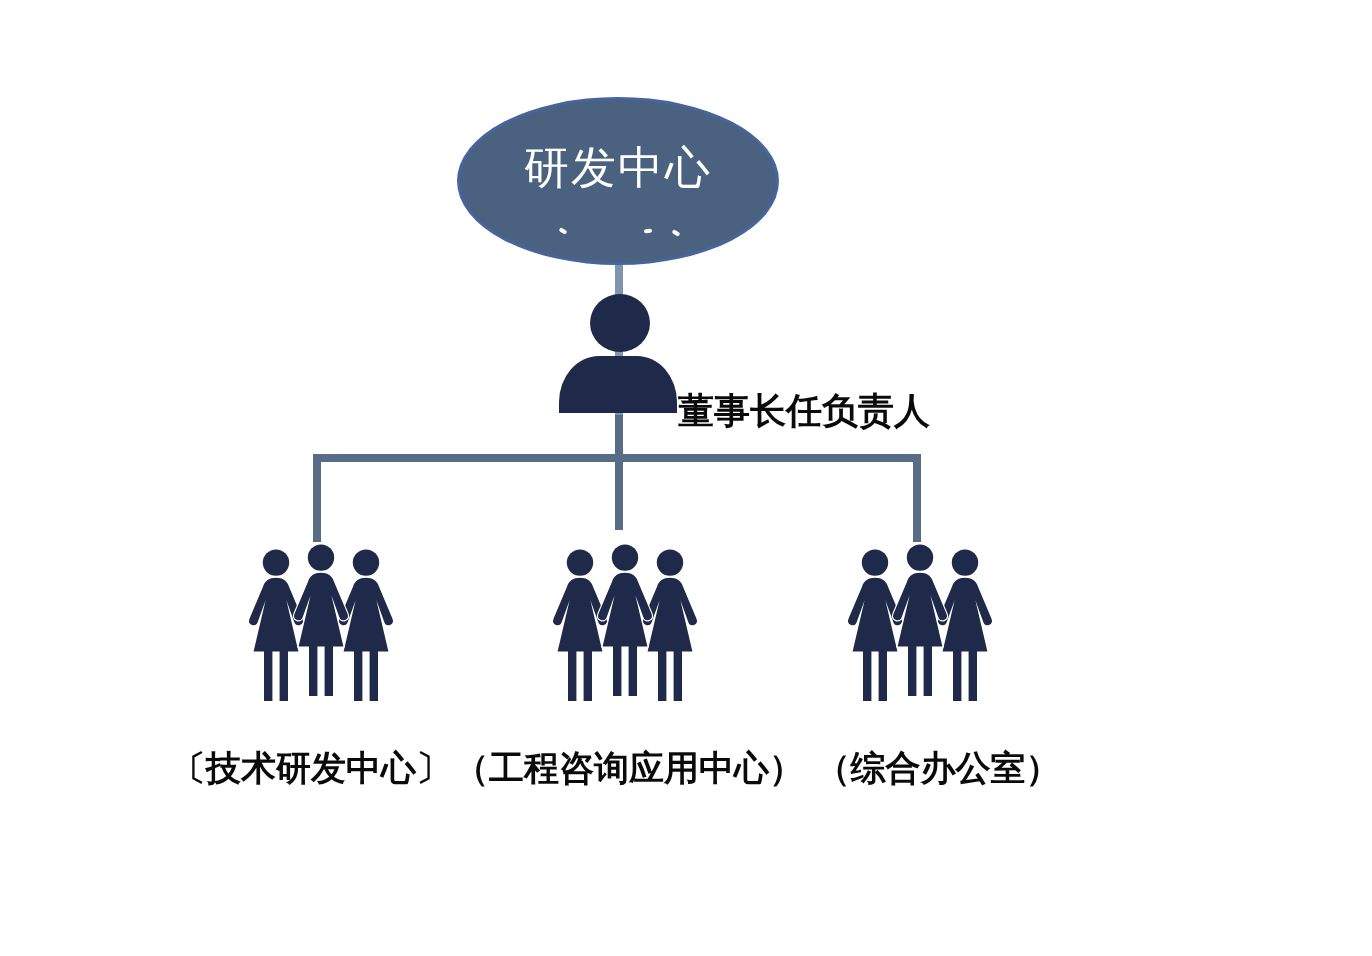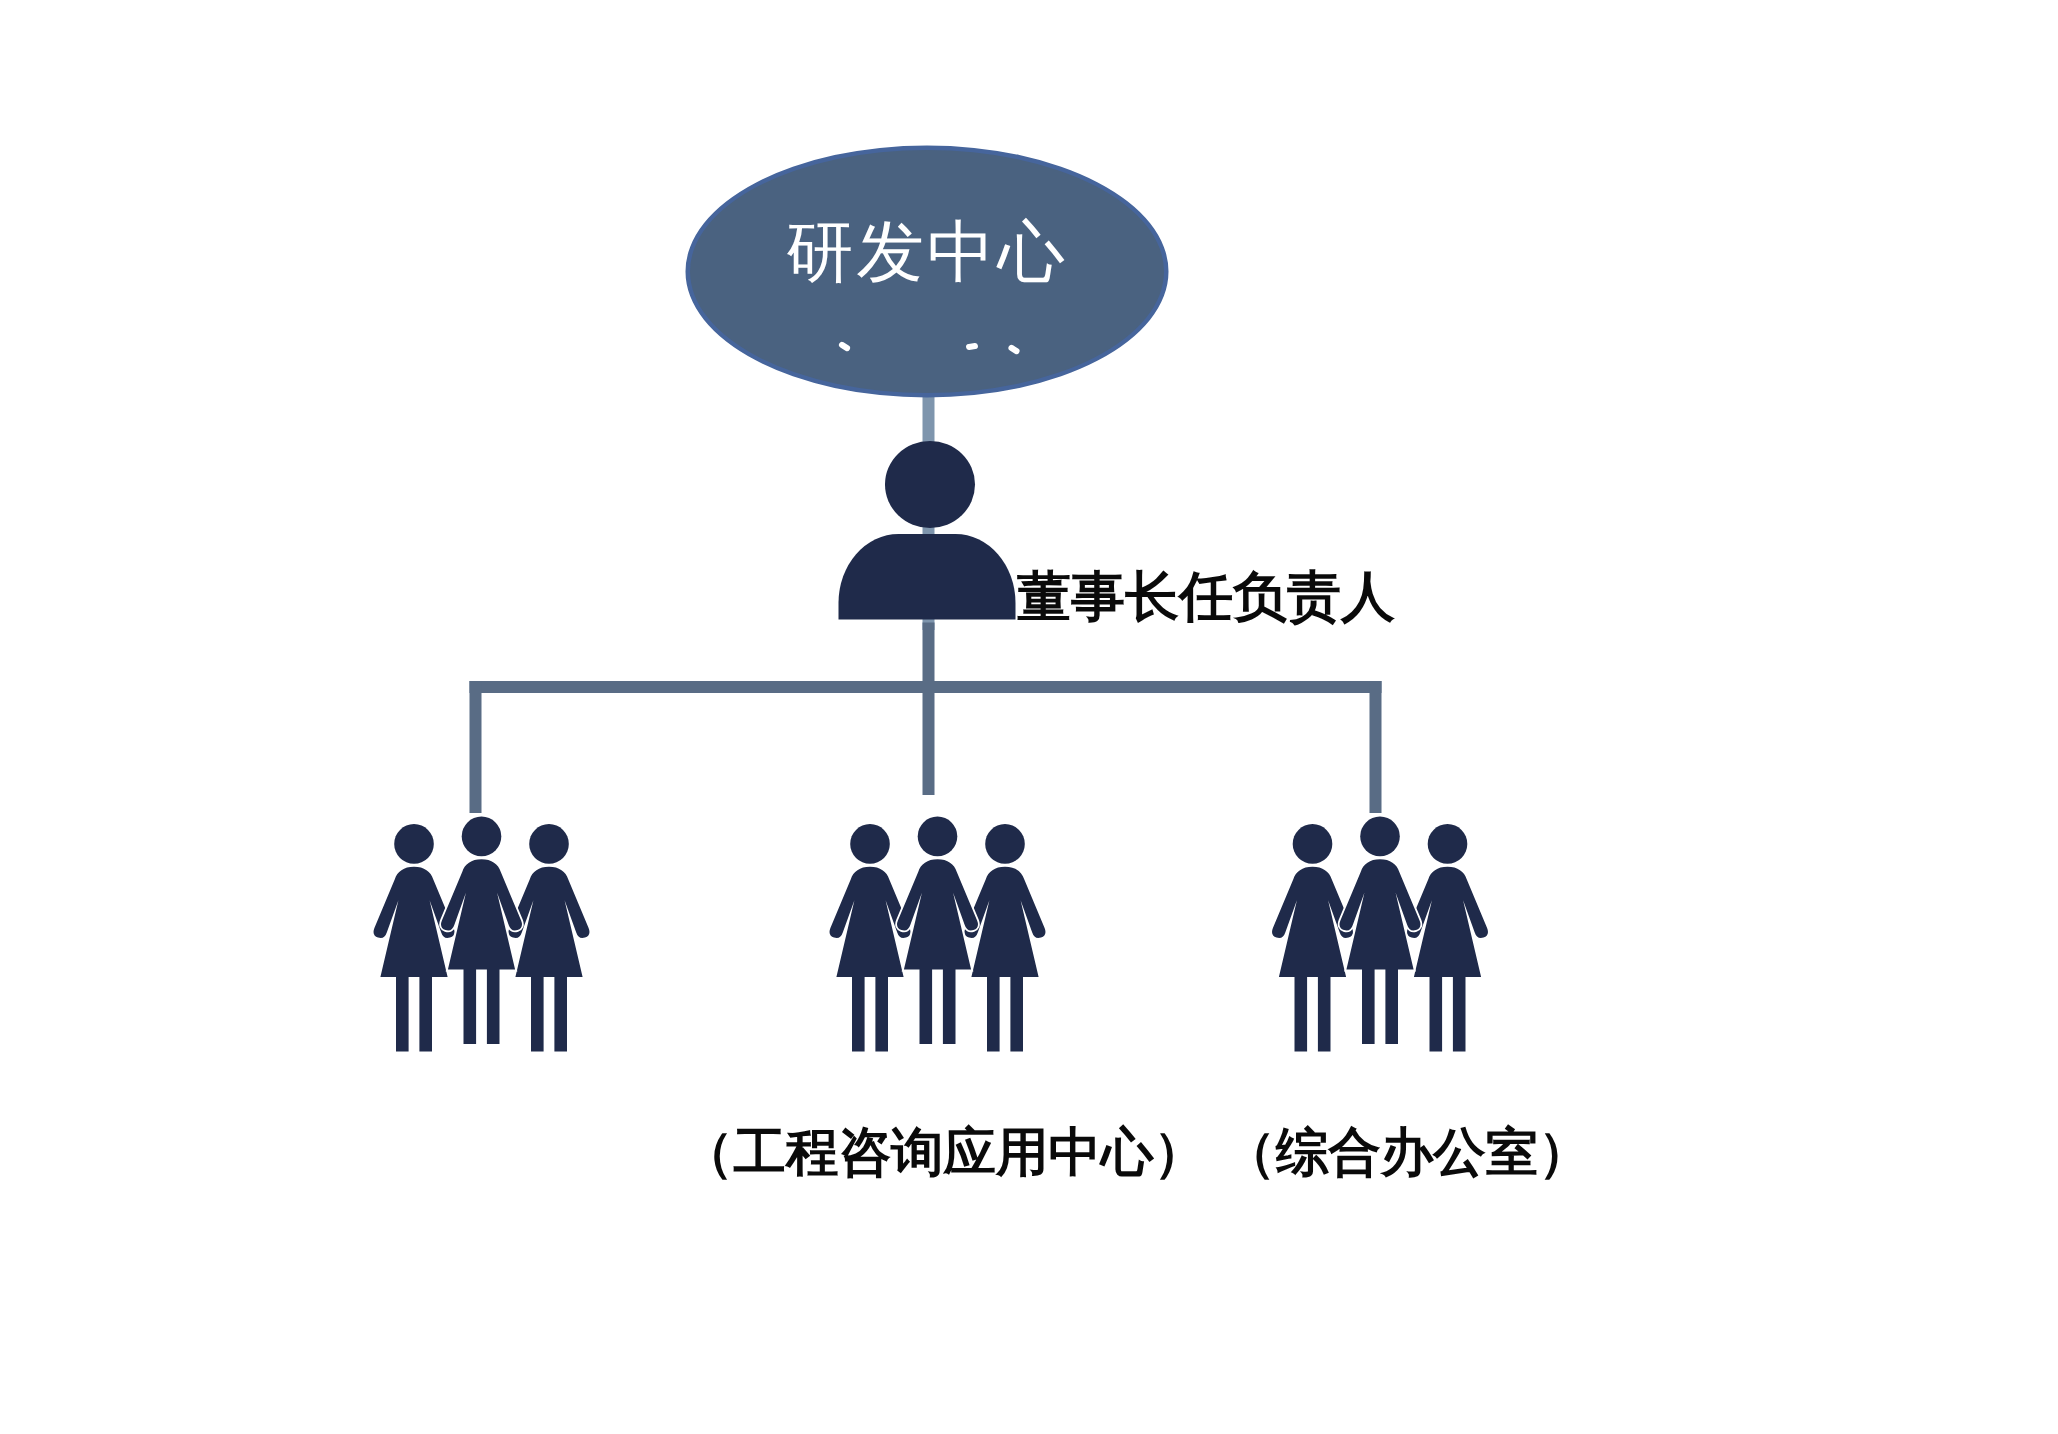--- a/index.html
+++ b/index.html
@@ -76,21 +76,21 @@
   }
   .person-shoulders {
     position: absolute;
     left: 559px; top: 356px;
     width: 118px; height: 57px;
     background: var(--icon-navy, #1f2a4a);
     border-radius: 40px 40px 0 0 / 46px 46px 0 0;
   }
   .leader-label {
     position: absolute;
-    left: 678px; top: 374px;
+    left: 678px; top: 387px;
     font-size: 36px;
     font-weight: 700;
     color: var(--label-text, #0a0a0a);
     white-space: nowrap;
   }
 
   
   .staff-group { position: absolute; top: 544px; }
   .group-left   { left: 236px; }
   .group-center { left: 540px; }
@@ -158,16 +158,17 @@
     <use href="#woman" class="fig" transform="translate(90,5) scale(0.8)"></use>
     <use href="#woman" class="fig" transform="translate(45,0) scale(0.8)"></use>
   </svg>
 
   <svg class="staff-group group-right" width="170" height="160" viewBox="0 0 170 160">
     <use href="#woman" class="fig" transform="translate(0,5) scale(0.8)"></use>
     <use href="#woman" class="fig" transform="translate(90,5) scale(0.8)"></use>
     <use href="#woman" class="fig" transform="translate(45,0) scale(0.8)"></use>
   </svg>
 
+  <div class="dept-label dept-1">〔技术研发中心〕</div>
   <div class="dept-label dept-2">（工程咨询应用中心）</div>
   <div class="dept-label dept-3">（综合办公室）</div>
 
 </div>
 
 </body></html>

